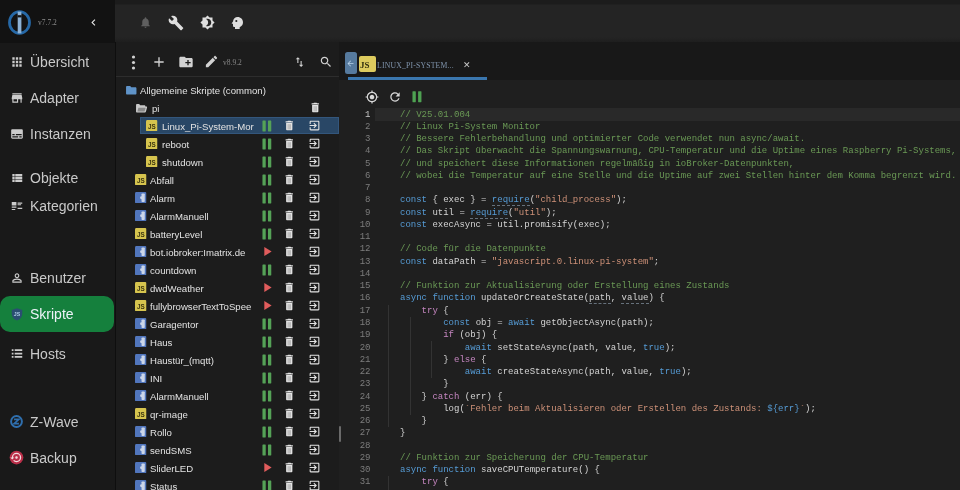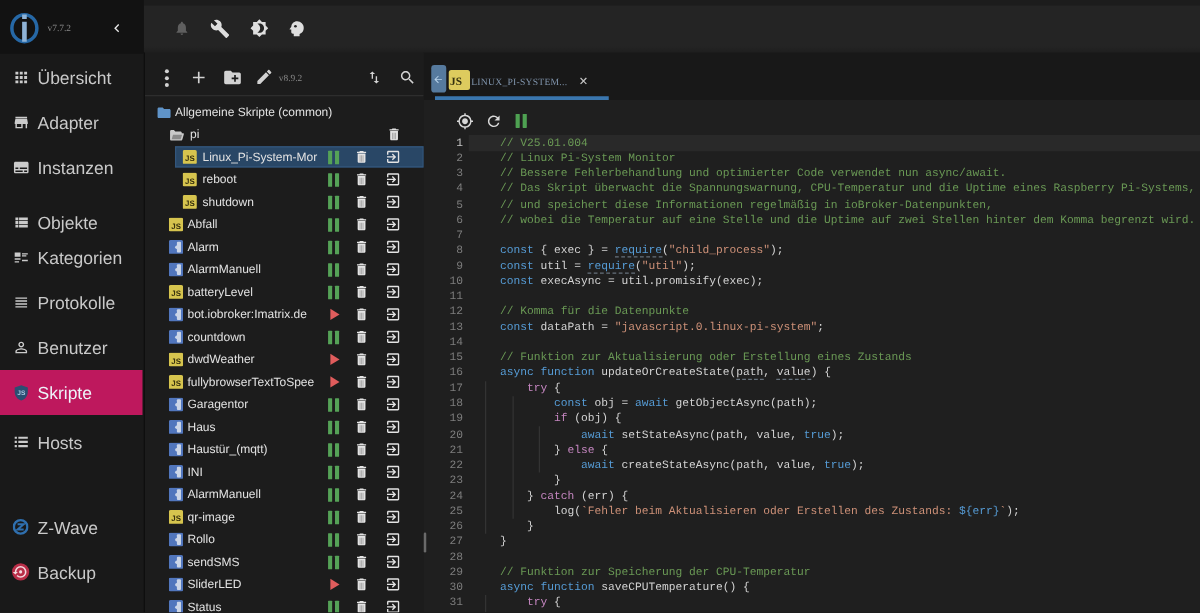--- a/index.html
+++ b/index.html
@@ -4,21 +4,21 @@
 <style>
 html,body{margin:0;padding:0;background:#1f1f1f;}
 #app{position:relative;width:960px;height:490px;overflow:hidden;background:#1f1f1f;font-family:"Liberation Sans",sans-serif;}
 .ab{position:absolute;font-family:Liberation Serif, serif;}
 svg.ic{position:absolute;display:block;}
 
 #side{position:absolute;left:0;top:0;width:115px;height:490px;background:#191919;}
 #sidehead{position:absolute;left:0;top:0;width:115px;height:43px;background:#121212;}
 .mitem{position:absolute;left:0;width:114px;height:36px;}
 .mlab{position:absolute;left:30px;top:50%;transform:translateY(-50%);font-size:14px;color:#c9c9c9;white-space:nowrap;}
-.msel{background:#be185d;}
+.msel{background:#15803d;border-radius:10px;}
 .msel .mlab{color:#eef3f9;}
 
 #col{position:absolute;left:115px;top:42px;width:224px;height:448px;background:#1c1c1c;border-left:1px solid #0e0e0e;box-sizing:border-box;}
 .trow{position:absolute;left:115px;width:224px;height:18px;}
 .tl{position:absolute;top:50%;transform:translateY(-50%);font-size:9.6px;color:#e2e2e2;white-space:nowrap;}
 .cnt{position:absolute;top:50%;transform:translateY(-50%);font-size:8px;color:#5e5e5e;white-space:nowrap;margin-left:28px;}
 
 #ed{position:absolute;left:339px;top:42px;width:621px;height:448px;background:#1f1f1f;}
 #tabstrip{position:absolute;left:339px;top:42px;width:621px;height:38px;background:#181818;}
 #gut{position:absolute;left:339px;top:108.5px;width:31.5px;text-align:right;font-family:"Liberation Mono",monospace;font-size:9px;line-height:12.26px;color:#7d7d7d;white-space:pre;}
@@ -201,26 +201,20 @@
       <svg class="ic" style="left:10px;top:11px" width="14" height="14" fill="#cbcbcb">
         <use href="#vlist"></use>
       </svg>
       <span class="mlab">Objekte</span>
     </div>
 <div class="mitem" style="top:188px">
       <svg class="ic" style="left:10px;top:11px" width="14" height="14" fill="#cbcbcb">
         <use href="#klist"></use>
       </svg>
       <span class="mlab">Kategorien</span>
-    </div>
-<div class="mitem" style="top:224px">
-      <svg class="ic" style="left:10px;top:11px" width="14" height="14" fill="#cbcbcb">
-        <use href="#headl"></use>
-      </svg>
-      <span class="mlab">Protokolle</span>
     </div>
 <div class="mitem" style="top:260px">
       <svg class="ic" style="left:10px;top:11px" width="14" height="14" fill="#cbcbcb">
         <use href="#pers"></use>
       </svg>
       <span class="mlab">Benutzer</span>
     </div>
 <div class="mitem msel" style="top:296px">
       <svg class="ic" style="left:10px;top:10px" width="14" height="16" fill="#2b4e72" viewBox="0 0 24 24">
         <path d="M12 2L3 5v6c0 5.55 3.84 10.74 9 12 5.16-1.26 9-6.45 9-12V5l-9-3z"></path>
@@ -672,21 +666,21 @@
 <span class="c">// Linux Pi-System Monitor</span>
 <span class="c">// Bessere Fehlerbehandlung und optimierter Code verwendet nun async/await.</span>
 <span class="c">// Das Skript überwacht die Spannungswarnung, CPU-Temperatur und die Uptime eines Raspberry Pi-Systems,</span>
 <span class="c">// und speichert diese Informationen regelmäßig in ioBroker-Datenpunkten,</span>
 <span class="c">// wobei die Temperatur auf eine Stelle und die Uptime auf zwei Stellen hinter dem Komma begrenzt wird.</span>
 
 <span class="k">const</span> { exec } = <span class="k uu">require</span>(<span class="s">"child_process"</span>);
 <span class="k">const</span> util = <span class="k uu">require</span>(<span class="s">"util"</span>);
 <span class="k">const</span> execAsync = util.promisify(exec);
 
-<span class="c">// Komma für die Datenpunkte</span>
+<span class="c">// Code für die Datenpunkte</span>
 <span class="k">const</span> dataPath = <span class="s">"javascript.0.linux-pi-system"</span>;
 
 <span class="c">// Funktion zur Aktualisierung oder Erstellung eines Zustands</span>
 <span class="k">async</span> <span class="k">function</span> updateOrCreateState(<span class="uu">path</span>, <span class="uu">value</span>) {
     <span class="f">try</span> {
         <span class="k">const</span> obj = <span class="k">await</span> getObjectAsync(path);
         <span class="f">if</span> (obj) {
             <span class="k">await</span> setStateAsync(path, value, <span class="k">true</span>);
         } <span class="f">else</span> {
             <span class="k">await</span> createStateAsync(path, value, <span class="k">true</span>);

